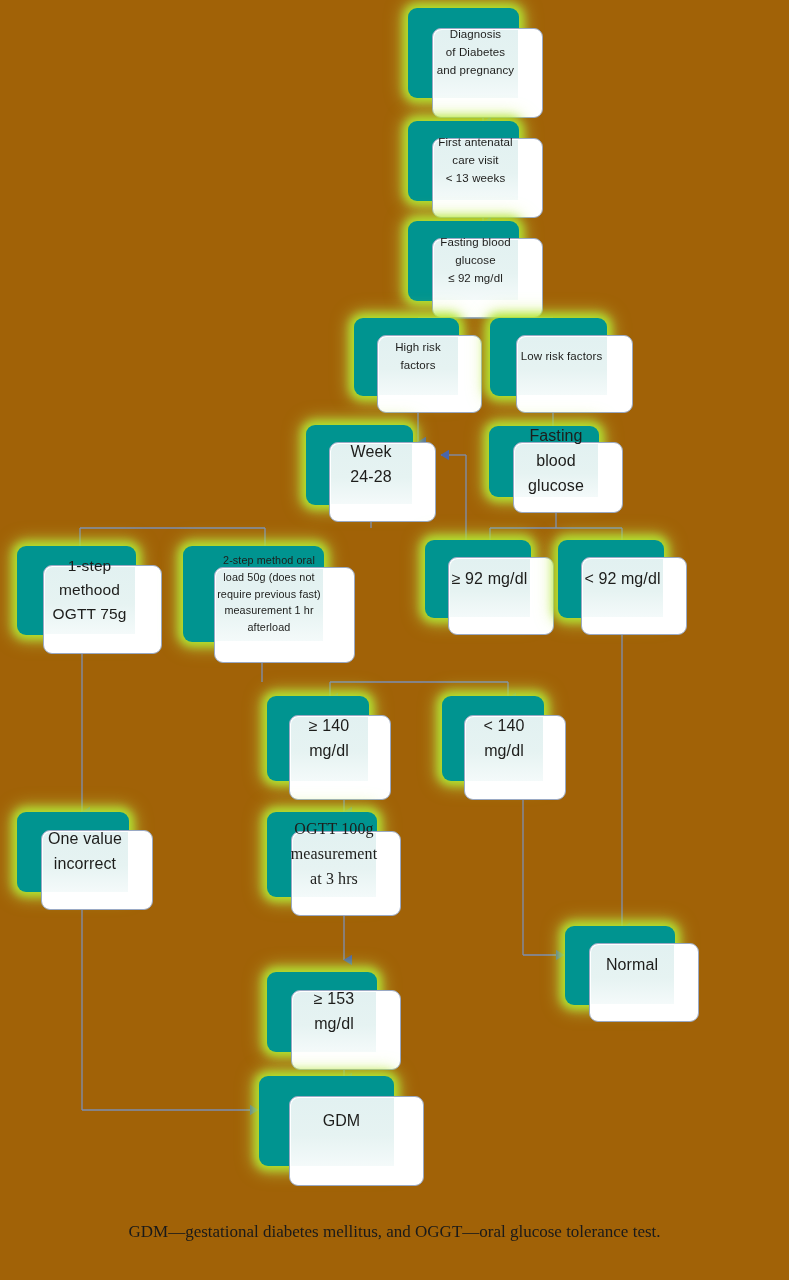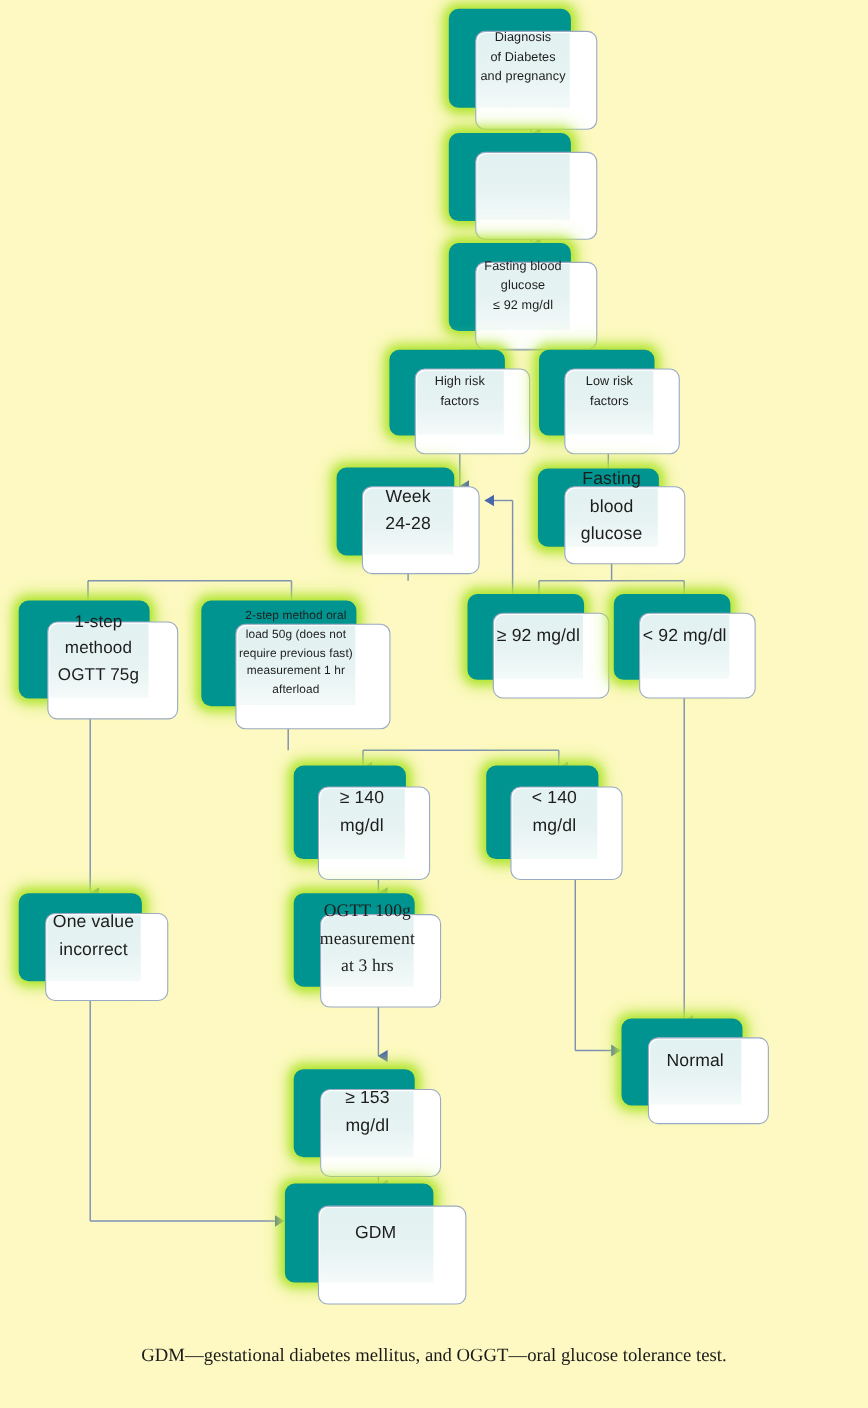--- a/index.html
+++ b/index.html
@@ -9,21 +9,21 @@
     background: #ffffff;
   }
   body {
     font-family: "Liberation Sans", sans-serif;
     -webkit-font-smoothing: antialiased;
   }
   #page {
     position: relative;
     width: 789px;
     height: 1280px;
-    background: #fef9c3;
+    background: #a16207;
     overflow: hidden;
   }
   #svg-layer {
     position: absolute;
     left: 0; top: 0;
     width: 789px;
     height: 1280px;
     pointer-events: none;
   }
   
@@ -177,41 +177,44 @@
     <div class="label fs-sm">Diagnosis
 of Diabetes
 and pregnancy</div>
   </div>
 
   <div class="node" style="left:408px; top:121px; width:135px; height:97px;">
     <div class="plate"></div>
     <div class="card">
         <div class="fill"></div>
       </div>
+    <div class="label fs-sm">First antenatal
+care visit
+&lt; 13 weeks</div>
   </div>
 
   <div class="node" style="left:408px; top:221px; width:135px; height:97px;">
     <div class="plate"></div>
     <div class="card">
         <div class="fill"></div>
       </div>
     <div class="label fs-sm">Fasting blood
 glucose
 ≤ 92 mg/dl</div>
   </div>
 
   <div class="node" style="left:354px; top:318px; width:128px; height:95px;">
     <div class="plate"></div>
     <div class="card">
         <div class="fill"></div>
       </div>
     <div class="label fs-sm">High risk factors</div>
   </div>
 
-  <div class="node" style="left:490px; top:318px; width:128px; height:95px;padding-left:40px;">
+  <div class="node" style="left:490px; top:318px; width:143px; height:95px;padding-left:40px;">
     <div class="plate"></div>
     <div class="card">
         <div class="fill"></div>
       </div>
     <div class="label fs-sm">Low risk factors</div>
   </div>
 
   <div class="node" style="left:306px; top:425px; width:130px; height:97px;">
     <div class="plate"></div>
     <div class="card">

